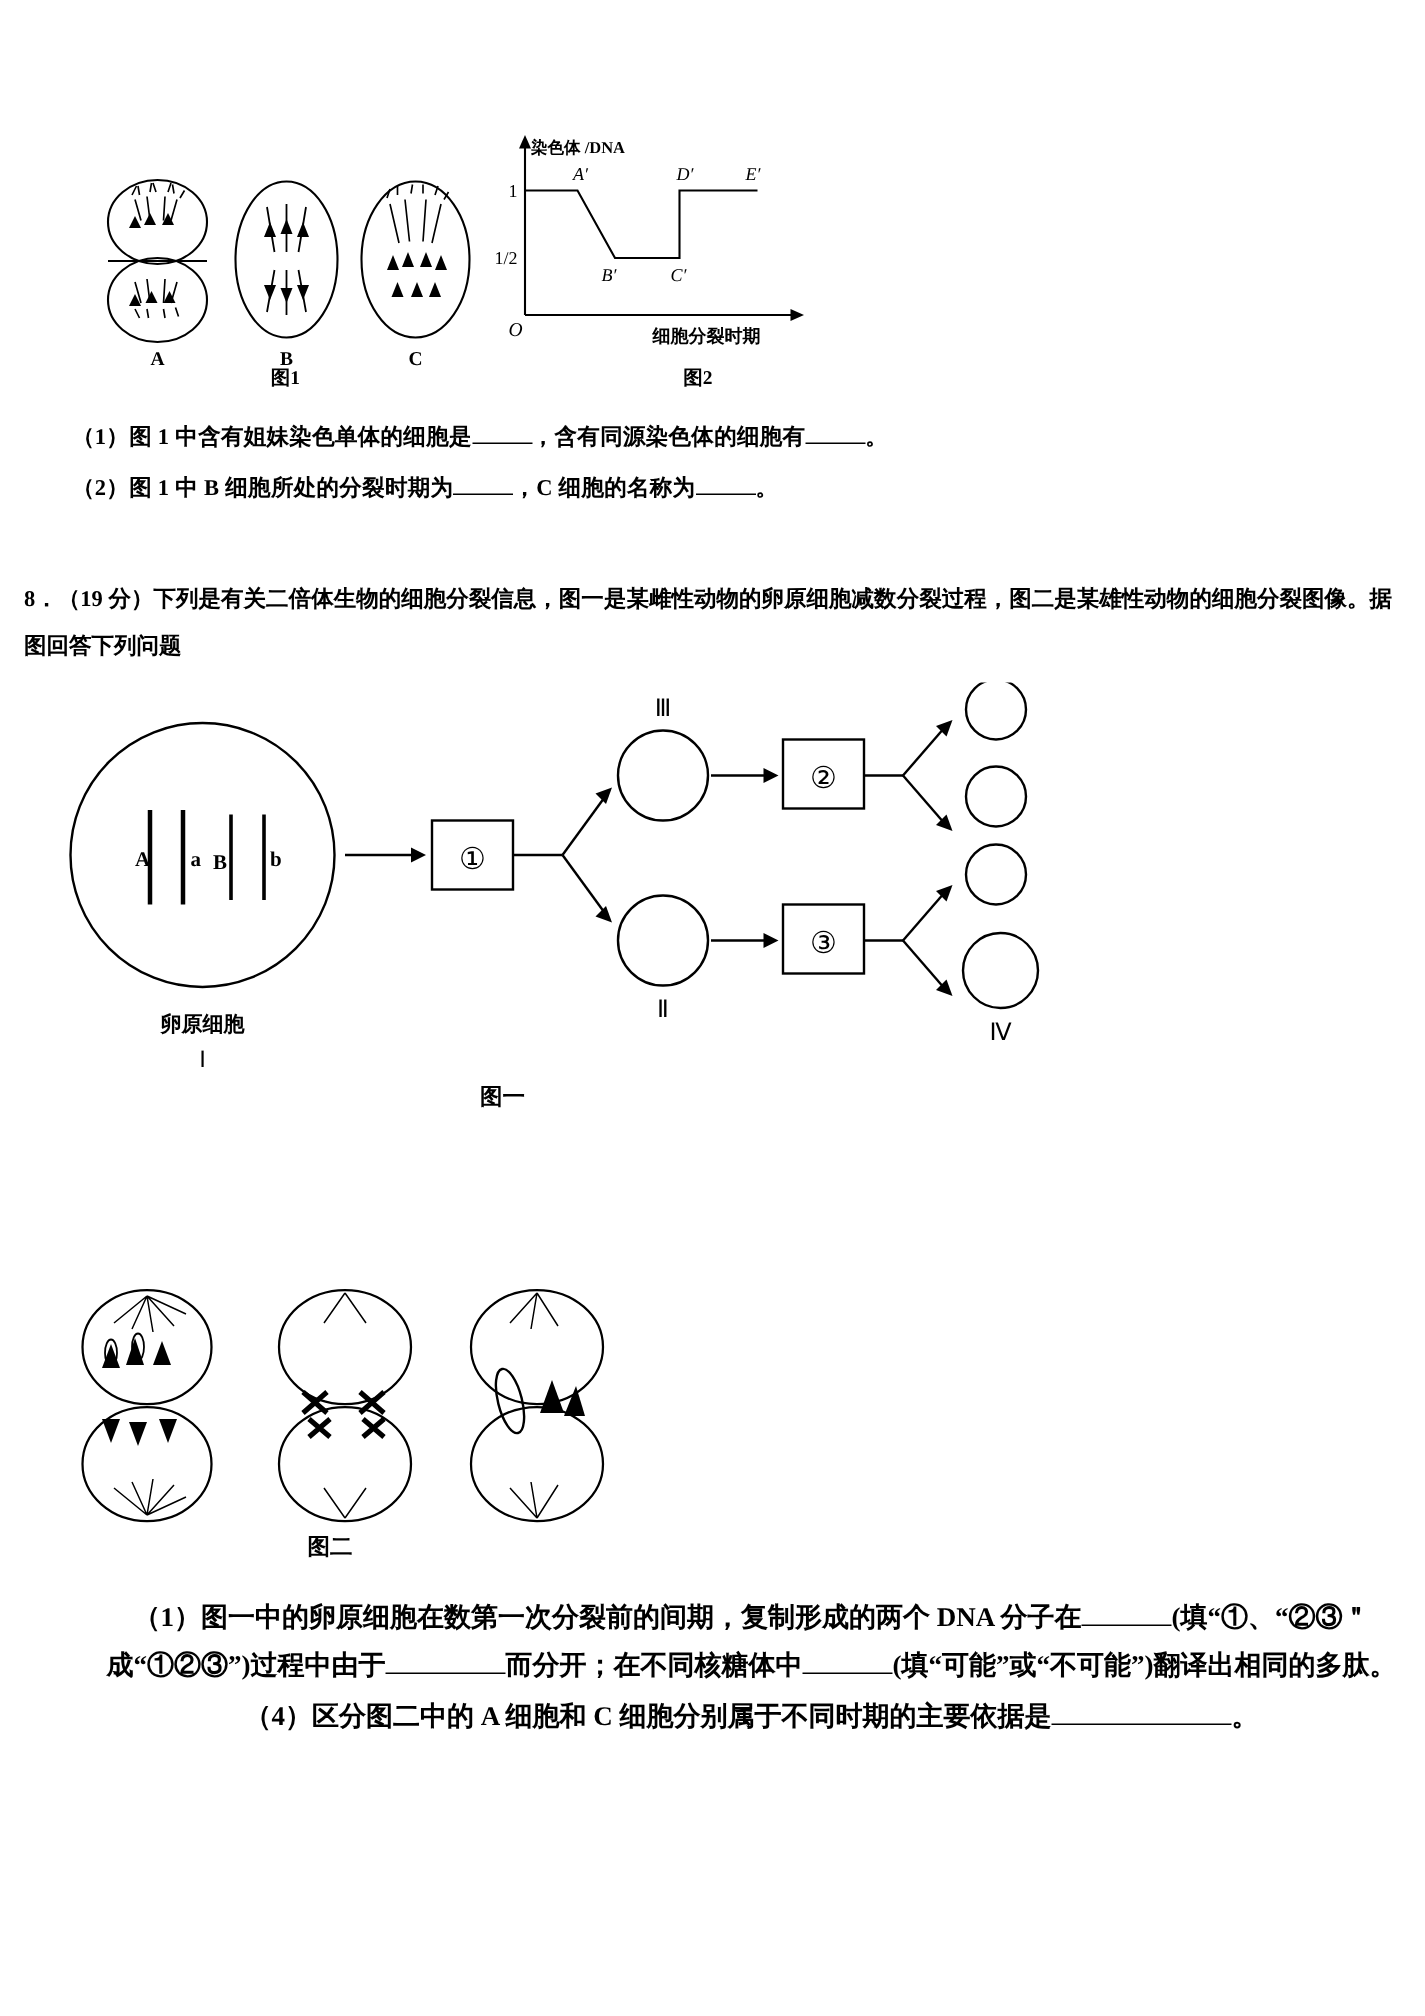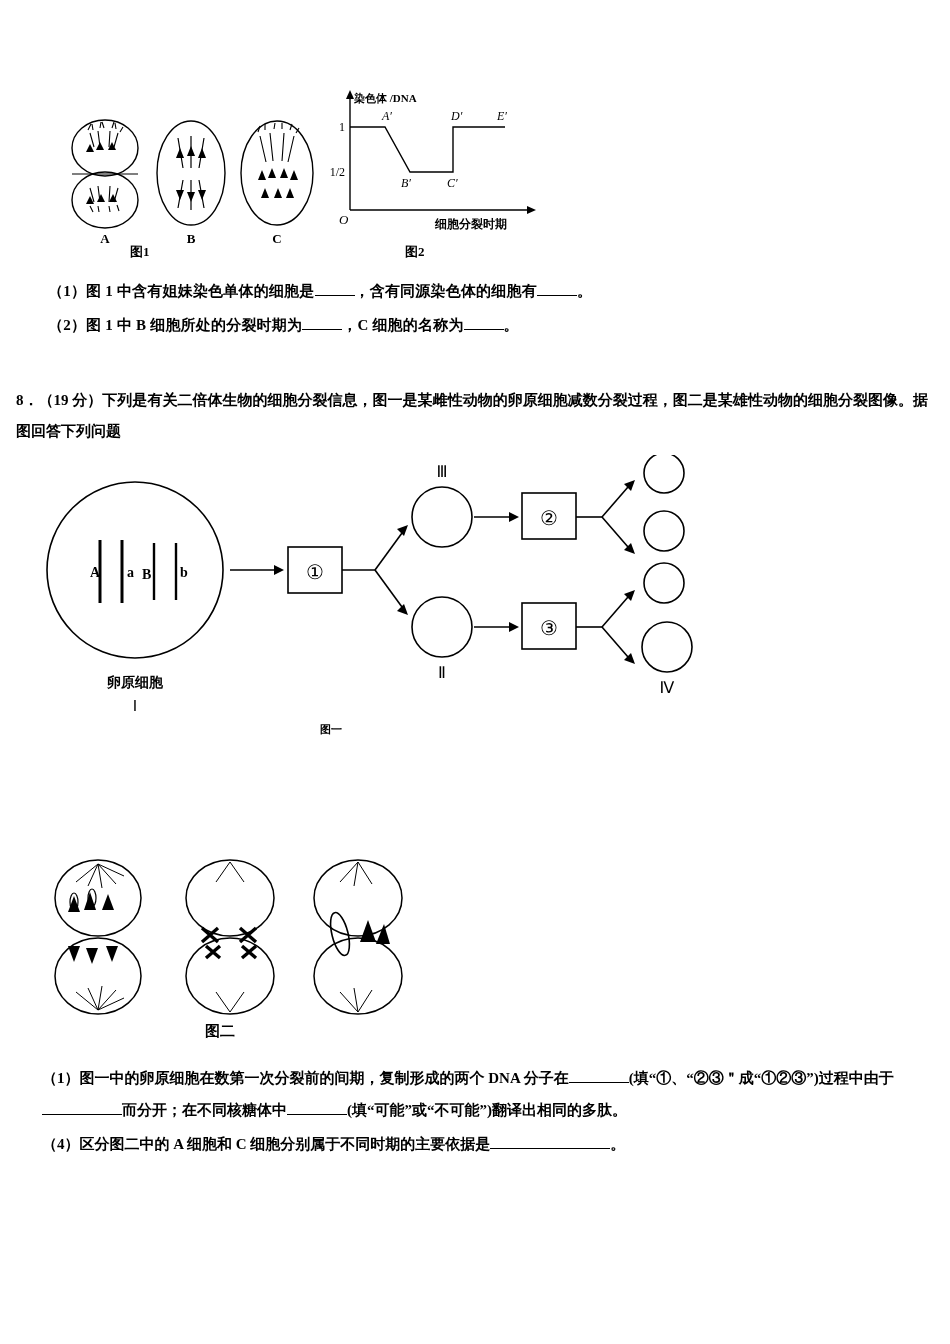--- a/index.html
+++ b/index.html
@@ -31,21 +31,21 @@
   .fig2-area {
     position: absolute;
     left: 325px;
     top: 88px;
     width: 230px;
     height: 170px;
   }
   .caption {
     font-family: "Liberation Serif", serif;
     font-size: 13px;
-    text-align: left;
+    text-align: right;
   }
   .qline {
     position: absolute;
     font-family: "Liberation Serif", serif;
     font-size: 15px;
     font-weight: bold;
     letter-spacing: 0.2px;
     white-space: nowrap;
     text-align: center;
   }
@@ -73,45 +73,46 @@
     position: absolute;
     left: 30px;
     top: 455px;
     width: 700px;
     height: 300px;
   }
   .cap-fig1b {
     position: absolute;
     left: 320px;
     top: 722px;
-    font-size: 11px;
+    font-size: 15px;
     font-weight: bold;
   }
   .diagram2 {
     position: absolute;
     left: 40px;
     top: 850px;
     width: 380px;
     height: 175px;
   }
   .cap-fig2b {
     position: absolute;
     left: 205px;
     top: 1022px;
     font-size: 15px;
     font-weight: bold;
   }
   .bottomqs {
     position: absolute;
-    left: 42px;
+    left: 61px;
     top: 1062px;
     width: 880px;
-    font-size: 15px;
+    font-size: 18px;
     font-weight: bold;
     line-height: 32px;
+    text-align: center;
   }
   .bq { margin-bottom: 2px; }
   svg { display: block; }
 </style>
 </head>
 <body>
 
 <div class="page">
 
   <div class="fig1-area">

